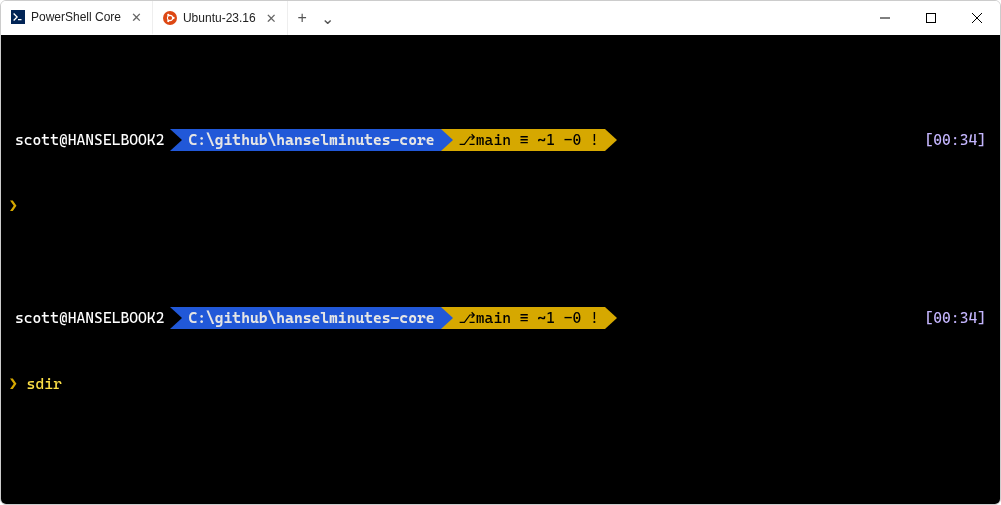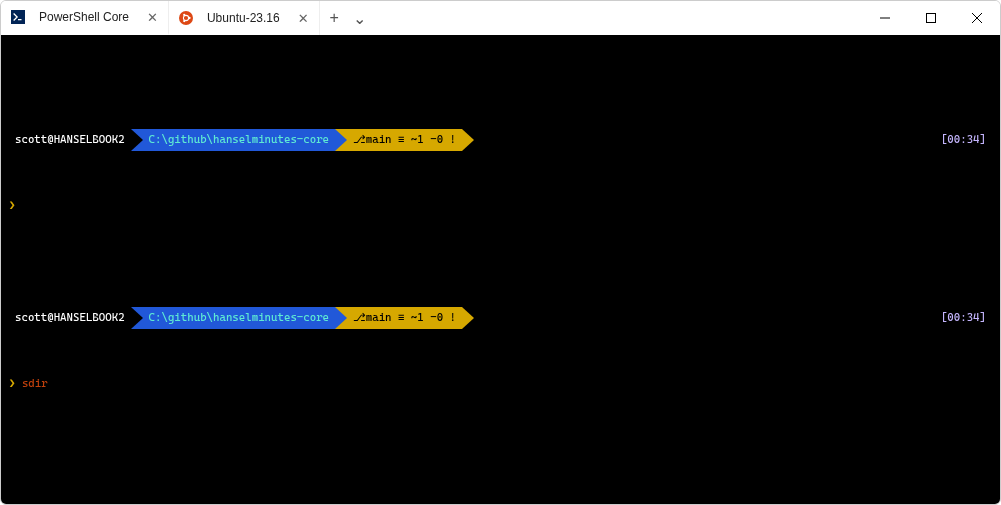--- a/index.html
+++ b/index.html
@@ -12,63 +12,63 @@
     border-radius: 6px;
   }
   .titlebar {
     height: 34px;
     display: flex;
     align-items: stretch;
     background: #fff;
   }
   .tabs { display: flex; }
   .tab {
-    display: flex; align-items: center; gap: 14px;
+    display: flex; align-items: center; gap: 6px;
     padding: 0 10px;
     font-size: 12px;
     border-right: 1px solid #eee;
     cursor: pointer;
     color: #222;
   }
   .tab.active { border-bottom: 2px solid transparent; }
   .tab .close { color: #666; font-size: 13px; margin-left: 4px; }
   .tab-icon { width: 14px; height: 14px; display: inline-flex; }
   .tab-actions { display: flex; align-items: center; gap: 14px; padding: 0 10px; color: #555; font-size: 16px; }
   .spacer { flex: 1; }
   .win-controls { display: flex; }
   .win-btn { width: 46px; display: flex; align-items: center; justify-content: center; font-size: 12px; color: #222; cursor: pointer; }
   .win-btn svg { width: 12px; height: 12px; }
 
   .terminal {
     background: #000;
     color: #e8e8d6;
     font-family: "Cascadia Mono", Consolas, monospace;
-    font-size: 11px;
+    font-size: 15px;
     line-height: 22px;
     height: calc(100% - 34px);
     padding: 4px 8px 8px 8px;
     overflow: hidden;
     white-space: pre;
   }
   .pl-line { display: flex; align-items: center; margin-top: 2px; }
   .seg {
     padding: 0 6px;
     height: 22px;
     display: inline-flex; align-items: center;
   }
   .seg-user { background: #000; color: #fff; }
   .seg-sep { width: 0; height: 0; border-top: 11px solid transparent; border-bottom: 11px solid transparent; }
-  .seg-path { background: #2158d8; color: #5eead4; }
+  .seg-path { background: #2158d8; color: #e5e5e5; font-weight: bold; }
   .seg-main { background: #d6a800; color: #000; }
   .sep-black-blue { border-left: 12px solid #000; background: #2158d8; }
   .sep-blue-yellow { border-left: 12px solid #2158d8; background: #d6a800; }
   .sep-yellow-black { border-left: 12px solid #d6a800; background: #000; }
   .time { margin-left: auto; color: #c4b5fd; padding-right: 6px; }
   .prompt-sym { color: #d6a800; }
-  .cmd { color: #c2410c; }
+  .cmd { color: #fde047; }
 </style>
 </head>
 <body>
 
 <div class="titlebar">
   <div class="tabs">
     <div class="tab active">
       <span class="tab-icon">
         <svg viewBox="0 0 16 16">
             <rect width="16" height="16" fill="#012456"></rect>

